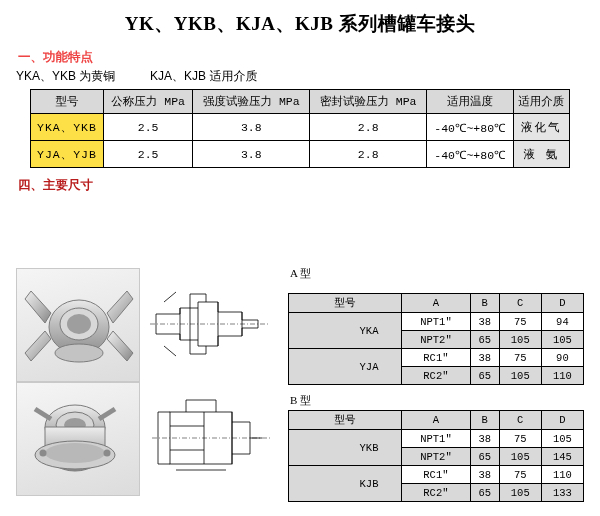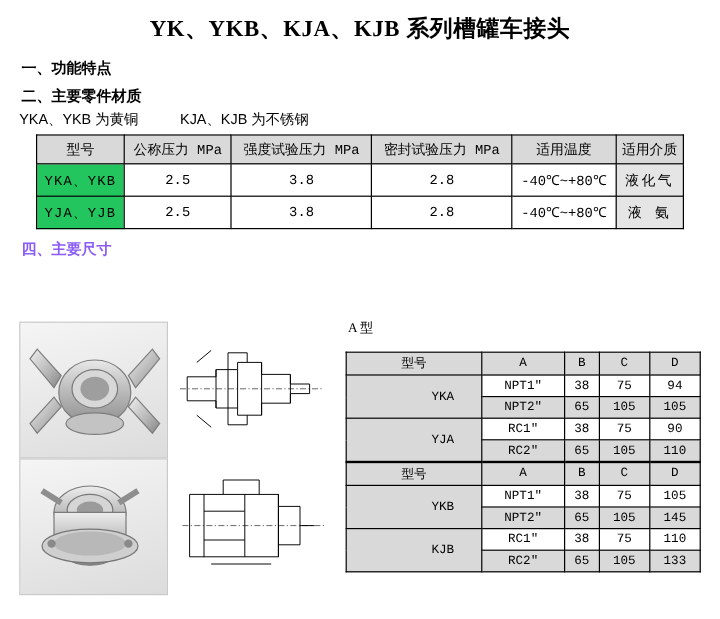--- a/index.html
+++ b/index.html
@@ -23,21 +23,21 @@
   .title {
     text-align: center;
     font-family: "Liberation Serif", serif;
     font-size: 19px;
     font-weight: bold;
     letter-spacing: 0.5px;
     padding-top: 11px;
     padding-bottom: 6px;
   }
   .section-head {
-    color: #000000;
+    color: #ef4444;
     font-weight: bold;
     font-size: 12.5px;
     font-family: "Liberation Sans", sans-serif;
     margin: 6px 0 2px 18px;
   }
   .body-text {
     font-size: 12px;
     line-height: 17px;
     margin: 0 16px 0 16px;
     text-indent: 24px;
@@ -70,32 +70,32 @@
   table.perf {
     width: 540px;
     font-size: 11.5px;
   }
   table.perf tr { height: 27px; }
   table.perf thead tr { height: 24px; }
   table.perf thead td {
     background: #d9d9d9;
   }
   table.perf td.model {
-    background: #22c55e;
+    background: #fde047;
     letter-spacing: 1px;
     margin-left: 43px;
   }
   table.perf td.media {
     background: #e5e5e5;
     letter-spacing: 2px;
   }
 
   
   .dim-head {
-    color: #8b5cf6;
+    color: #b91c1c;
     font-weight: bold;
     font-size: 12.5px;
     margin: 9px 0 0 18px;
   }
   .photo-col {
     position: absolute;
     left: 16px;
     top: 268px;
     width: 260px;
   }
@@ -148,25 +148,24 @@
 </style>
 </head>
 <body>
 
 <div class="page">
 
   <div class="title">YK、YKB、KJA、KJB 系列槽罐车接头</div>
 
   <div class="section-head">一、功能特点</div>
 
-  <div class="section-head">二、主要零件材质</div>
   <div class="mat-line">
     <span>YKA、YKB 为黄铜</span>
     <span class="gap"></span>
-    <span>KJA、KJB 为不锈钢</span>
+    <span>KJA、KJB 适用介质</span>
   </div>
 
 
   <div class="perf-wrap">
     <table class="grid perf">
       <thead>
         <tr>
           <td>型号</td>
           <td>公称压力 MPa</td>
           <td>强度试验压力 MPa</td>
@@ -334,20 +333,21 @@
         </tr>
         <tr>
           <td class="shade">RC2"</td>
           <td class="shade">65</td>
           <td class="shade">105</td>
           <td class="shade">110</td>
         </tr>
       </tbody>
     </table>
 
+    <div class="sub-label">B 型</div>
     <table class="grid dim">
       <thead>
         <tr>
           <td>型号</td>
           <td>A</td>
           <td>B</td>
           <td>C</td>
           <td>D</td>
         </tr>
       </thead>

